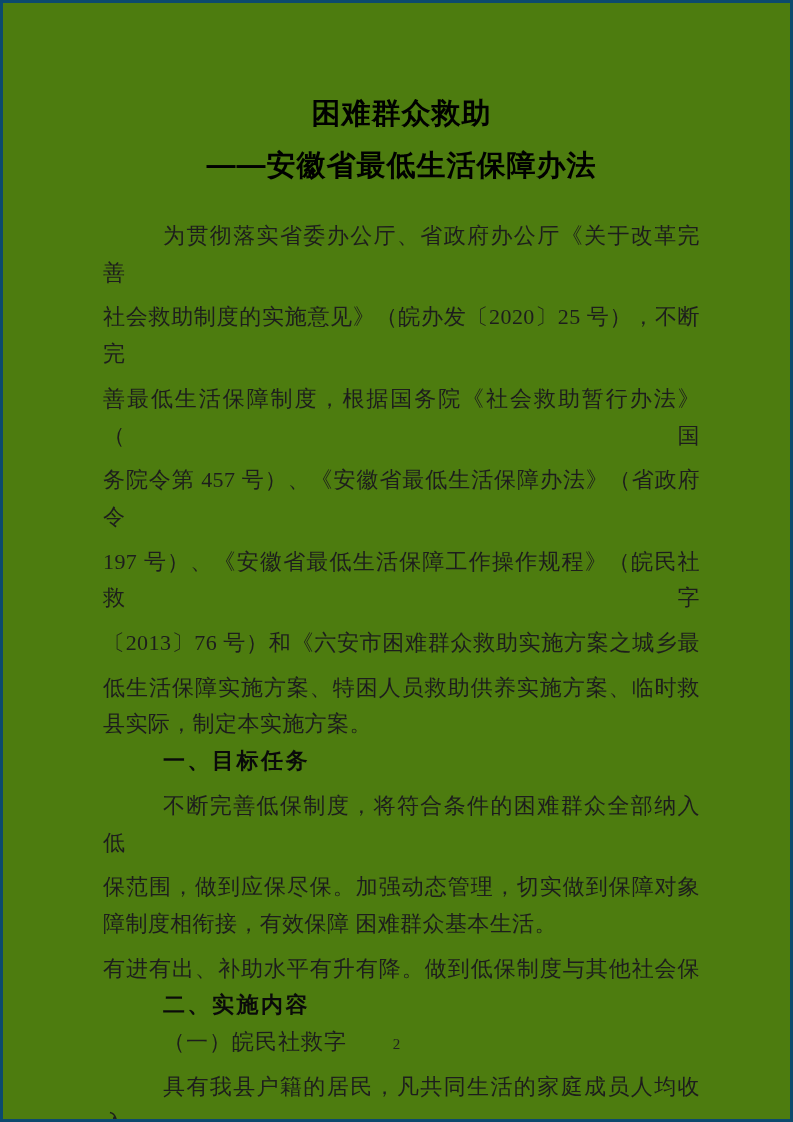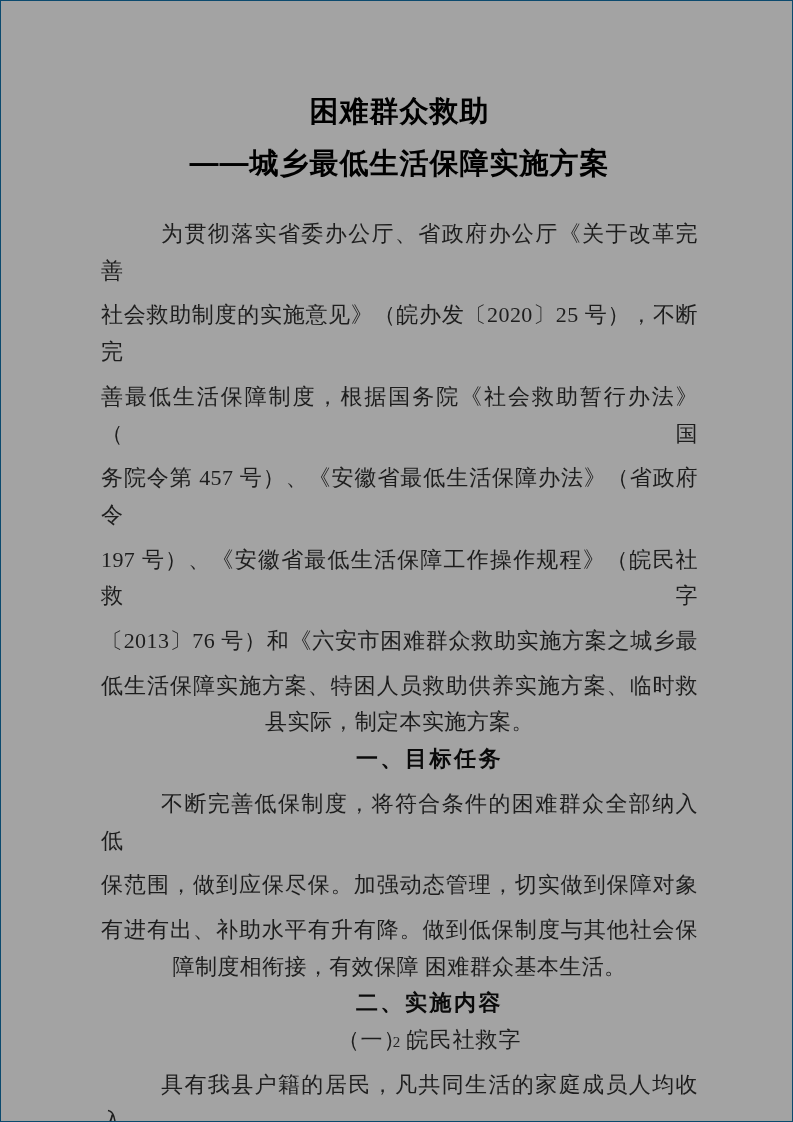--- a/index.html
+++ b/index.html
@@ -4,26 +4,26 @@
 <style>
   html, body {
     margin: 0;
     padding: 0;
     background: #ffffff;
   }
   .page {
     position: relative;
     width: 793px;
     height: 1122px;
-    background: #a3a3a3;
+    background: #4d7c0f;
     overflow: hidden;
     font-family: "Liberation Serif", "DejaVu Serif", serif;
     color: #1d1d1d;
     box-sizing: border-box;
-    border: 1px solid #0c4a6e;
+    border: 3px solid #0c4a6e;
   }
   .content {
     position: absolute;
     left: 100px;
     top: 84px;
     width: 597px;
   }
   .doc-title {
     font-family: "Liberation Sans", "DejaVu Sans", sans-serif;
     font-weight: 700;
@@ -33,21 +33,21 @@
     letter-spacing: 1px;
     color: #000000;
     margin: 0 0 27px 0;
   }
   .doc-body { width: 597px; }
   .line {
     font-size: 22px;
     line-height: 36.7px;
     letter-spacing: 0.4px;
     white-space: pre-wrap;
-    text-align: center;
+    text-align: left;
   }
   .line.j {
     text-align: justify;
     text-align-last: justify;
     margin-top: 8px;
   }
   .line.ind { text-indent: 60px; }
   .line.h1 {
     font-family: "Liberation Sans", "DejaVu Sans", sans-serif;
     font-weight: 700;
@@ -72,36 +72,36 @@
     color: #222222;
   }
 </style>
 </head>
 <body>
 
 <div class="page">
   <div class="content">
     <h1 class="doc-title">
       <div class="title-line">困难群众救助</div>
-      <div class="title-line">——城乡最低生活保障实施方案</div>
+      <div class="title-line">——安徽省最低生活保障办法</div>
     </h1>
     <div class="doc-body" id="doc-body">
         <div class="line j ind">为贯彻落实省委办公厅、省政府办公厅《关于改革完善</div>
         <div class="line j">社会救助制度的实施意见》（皖办发〔2020〕25 号），不断完</div>
         <div class="line j">善最低生活保障制度，根据国务院《社会救助暂行办法》（国</div>
         <div class="line j">务院令第 457 号）、《安徽省最低生活保障办法》（省政府令</div>
         <div class="line j">197 号）、《安徽省最低生活保障工作操作规程》（皖民社救字</div>
         <div class="line j">〔2013〕76 号）和《六安市困难群众救助实施方案之城乡最</div>
         <div class="line j">低生活保障实施方案、特困人员救助供养实施方案、临时救</div>
         <div class="line">县实际，制定本实施方案。</div>
         <div class="line h1">一、目标任务</div>
         <div class="line j ind">不断完善低保制度，将符合条件的困难群众全部纳入低</div>
         <div class="line j">保范围，做到应保尽保。加强动态管理，切实做到保障对象</div>
+        <div class="line">障制度相衔接，有效保障 困难群众基本生活。</div>
         <div class="line j">有进有出、补助水平有升有降。做到低保制度与其他社会保</div>
-        <div class="line">障制度相衔接，有效保障 困难群众基本生活。</div>
         <div class="line h1">二、实施内容</div>
         <div class="line h2">（一）皖民社救字</div>
         <div class="line j ind">具有我县户籍的居民，凡共同生活的家庭成员人均收入</div>
       </div>
   </div>
   <div class="page-footer">
     <span class="page-number">2</span>
   </div>
 </div>
 

